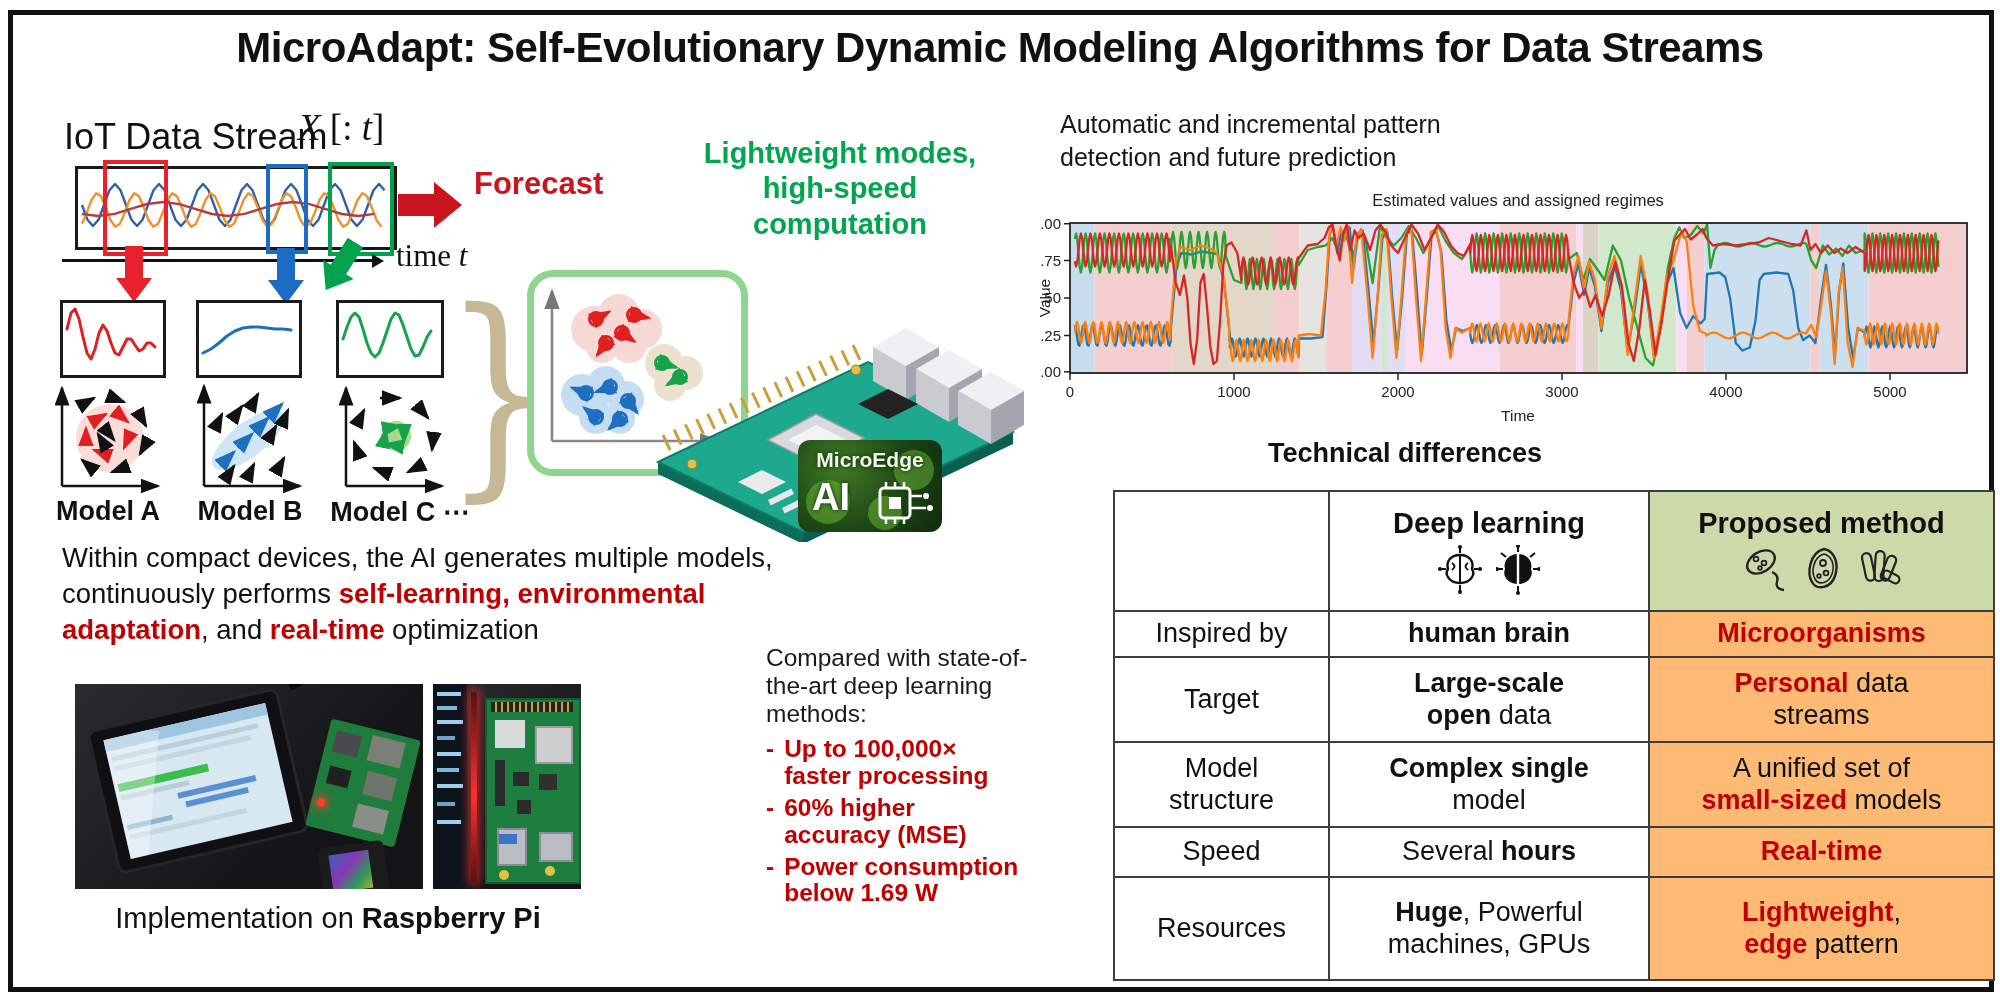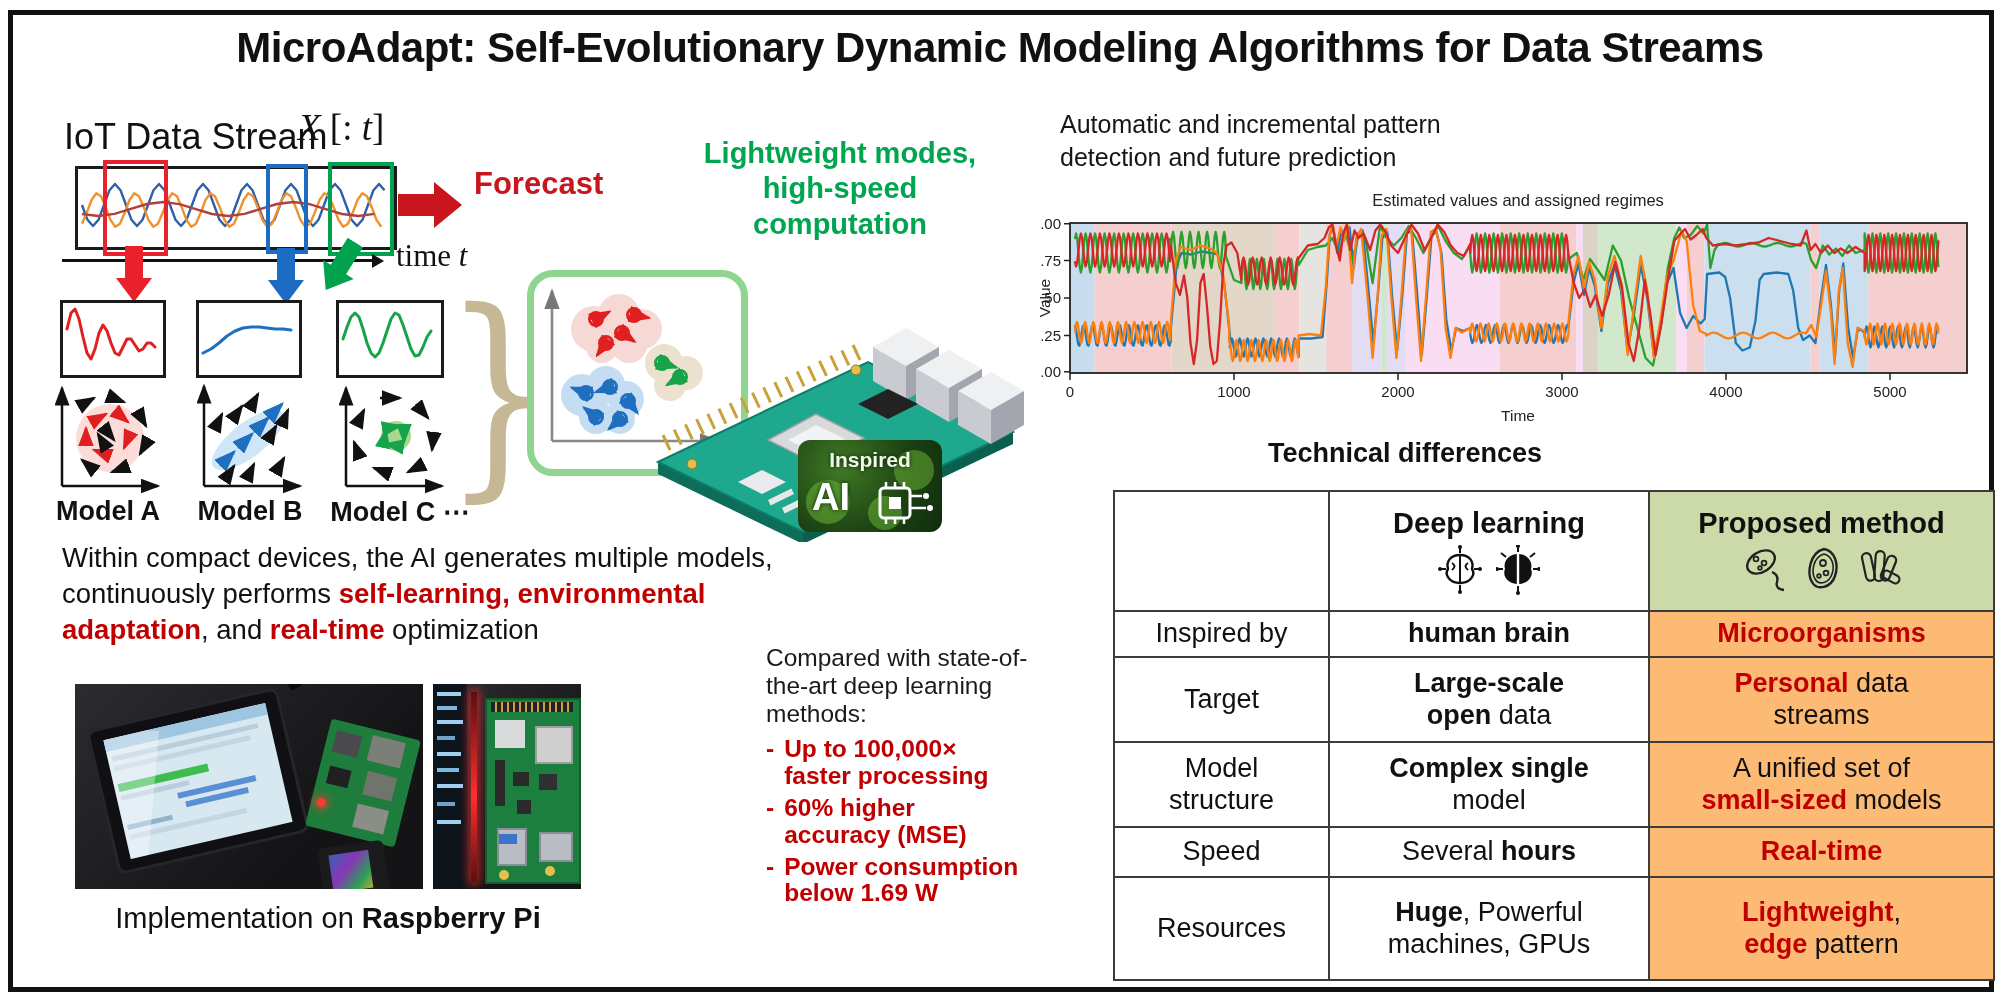--- a/index.html
+++ b/index.html
@@ -315,21 +315,21 @@
     <circle cx="238" cy="78" r="5" fill="#e2c04b" stroke="#8a7a2a"></circle>
     <circle cx="198" cy="232" r="5" fill="#e2c04b" stroke="#8a7a2a"></circle>
     <rect x="150" y="208" width="26" height="6" transform="rotate(-26 150 208)" fill="#e8e8e8"></rect>
     <rect x="164" y="216" width="26" height="6" transform="rotate(-26 164 216)" fill="#e8e8e8"></rect>
   </svg>
 
   <div id="logo" class="abs">
     <div class="logo-blob" style="left:8px;top:40px;width:44px;height:44px"></div>
     <div class="logo-blob" style="left:96px;top:10px;width:40px;height:40px"></div>
     <div class="logo-blob" style="left:70px;top:56px;width:34px;height:34px"></div>
-    <div id="logo-line1">Inspired</div>
+    <div id="logo-line1">MicroEdge</div>
     <div id="logo-line2">AI</div>
     <svg class="abs" style="left:72px;top:42px" width="66" height="46">
       <rect x="10" y="6" width="30" height="30" rx="4" fill="none" stroke="#fff" stroke-width="3"></rect>
       <rect x="19" y="15" width="12" height="12" fill="#fff"></rect>
       <g stroke="#fff" stroke-width="2.5">
         <line x1="16" y1="6" x2="16" y2="0"></line>
           <line x1="25" y1="6" x2="25" y2="0"></line>
           <line x1="34" y1="6" x2="34" y2="0"></line>
         <line x1="16" y1="36" x2="16" y2="42"></line>
           <line x1="25" y1="36" x2="25" y2="42"></line>

